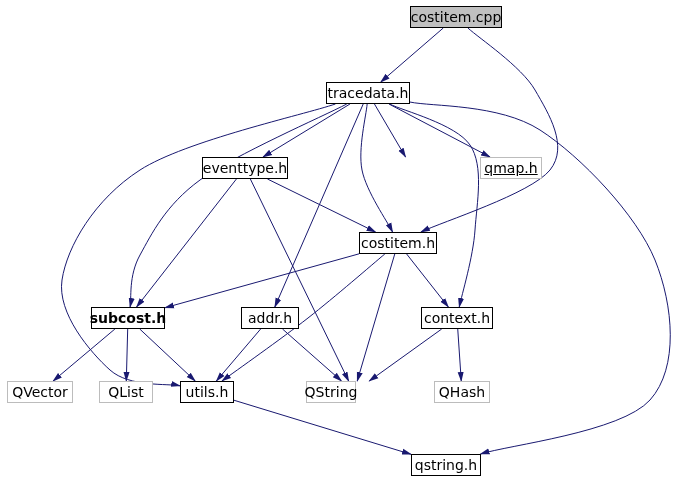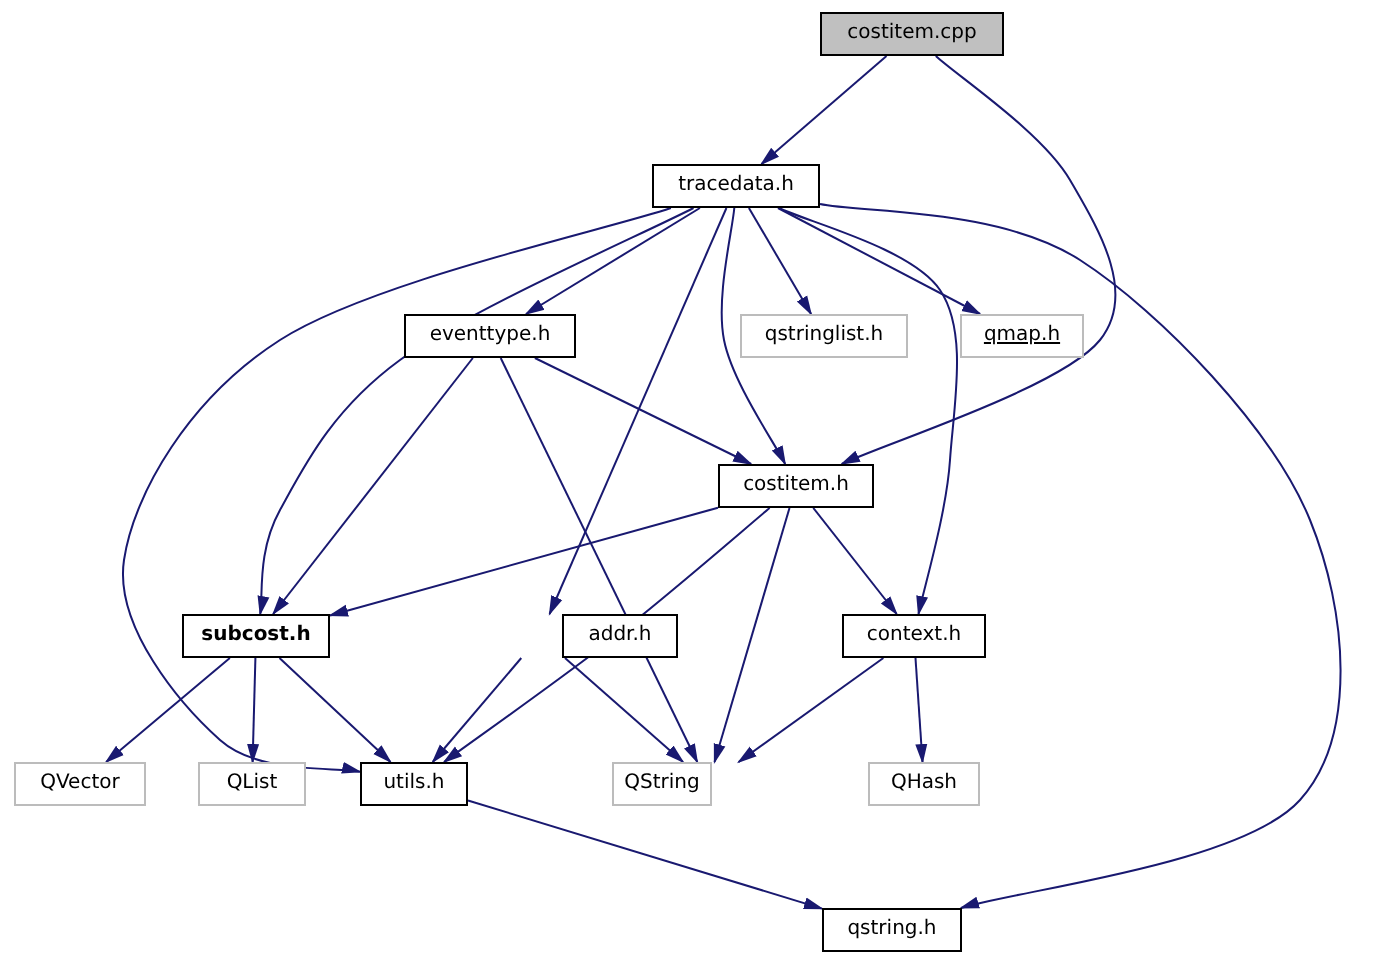--- a/index.html
+++ b/index.html
@@ -27,21 +27,21 @@
     width: 100%;
     height: 100%;
     pointer-events: none;
   }
   .node {
     position: absolute;
     box-sizing: border-box;
     display: flex;
     align-items: center;
     justify-content: center;
-    font-size: 10px;
+    font-size: 14px;
     line-height: 1;
     color: #000000;
     background: #ffffff;
     white-space: nowrap;
     pointer-events: auto;
   }
   .node.header { border: 1px solid #000000; }
   .node.qt     { border: 1px solid #bcbcbc; }
   .node.source { border: 1px solid #000000; background: #c0c0c0; }
   .edge { fill: none; stroke-width: 1; }
@@ -80,25 +80,24 @@
       <path d="M457.7432432432432,329 L461.2567567567568,381" class="edge" stroke="#191970" marker-end="url(#arrowhead)"></path>
       <path d="M114.91891891891892,329 L53.08108108108108,381" class="edge" stroke="#191970" marker-end="url(#arrowhead)"></path>
       <path d="M127.70270270270271,329 L126.29729729729729,381" class="edge" stroke="#191970" marker-end="url(#arrowhead)"></path>
       <path d="M139.74324324324323,329 L195.25675675675677,381" class="edge" stroke="#191970" marker-end="url(#arrowhead)"></path>
       <path d="M234,400.2468619246862 L411,454.30962343096235" class="edge" stroke="#191970" marker-end="url(#arrowhead)"></path>
     </svg>
   <div id="node-layer">
       <div class="node source" style="left: 410px; top: 6px; width: 92px; height: 22px;">costitem.cpp</div>
       <div class="node header" style="left: 326px; top: 82px; width: 84px; height: 22px;">tracedata.h</div>
       <div class="node header" style="left: 202px; top: 157px; width: 86px; height: 22px;">eventtype.h</div>
-      <div class="node qt" style="left: 370px; top: 157px; width: 84px; height: 22px;">qstringlist.h</div>
       <div class="node qt" style="left: 480px; top: 157px; width: 62px; height: 22px; text-decoration: underline;">qmap.h</div>
       <div class="node header" style="left: 359px; top: 232px; width: 78px; height: 22px;">costitem.h</div>
       <div class="node header" style="left: 91px; top: 307px; width: 74px; height: 22px; font-weight: bold;">subcost.h</div>
-      <div class="node header" style="left: 241px; top: 307px; width: 58px; height: 22px; margin-left: 40px;">addr.h</div>
+      <div class="node header" style="left: 241px; top: 307px; width: 58px; height: 22px;">addr.h</div>
       <div class="node header" style="left: 421px; top: 307px; width: 72px; height: 22px;">context.h</div>
       <div class="node qt" style="left: 7px; top: 381px; width: 66px; height: 22px;">QVector</div>
       <div class="node qt" style="left: 99px; top: 381px; width: 54px; height: 22px;">QList</div>
       <div class="node header" style="left: 180px; top: 381px; width: 54px; height: 22px;">utils.h</div>
       <div class="node qt" style="left: 306px; top: 381px; width: 50px; height: 22px;">QString</div>
       <div class="node qt" style="left: 434px; top: 381px; width: 56px; height: 22px;">QHash</div>
       <div class="node header" style="left: 411px; top: 454px; width: 70px; height: 22px;">qstring.h</div>
     </div>
 </div>
 

